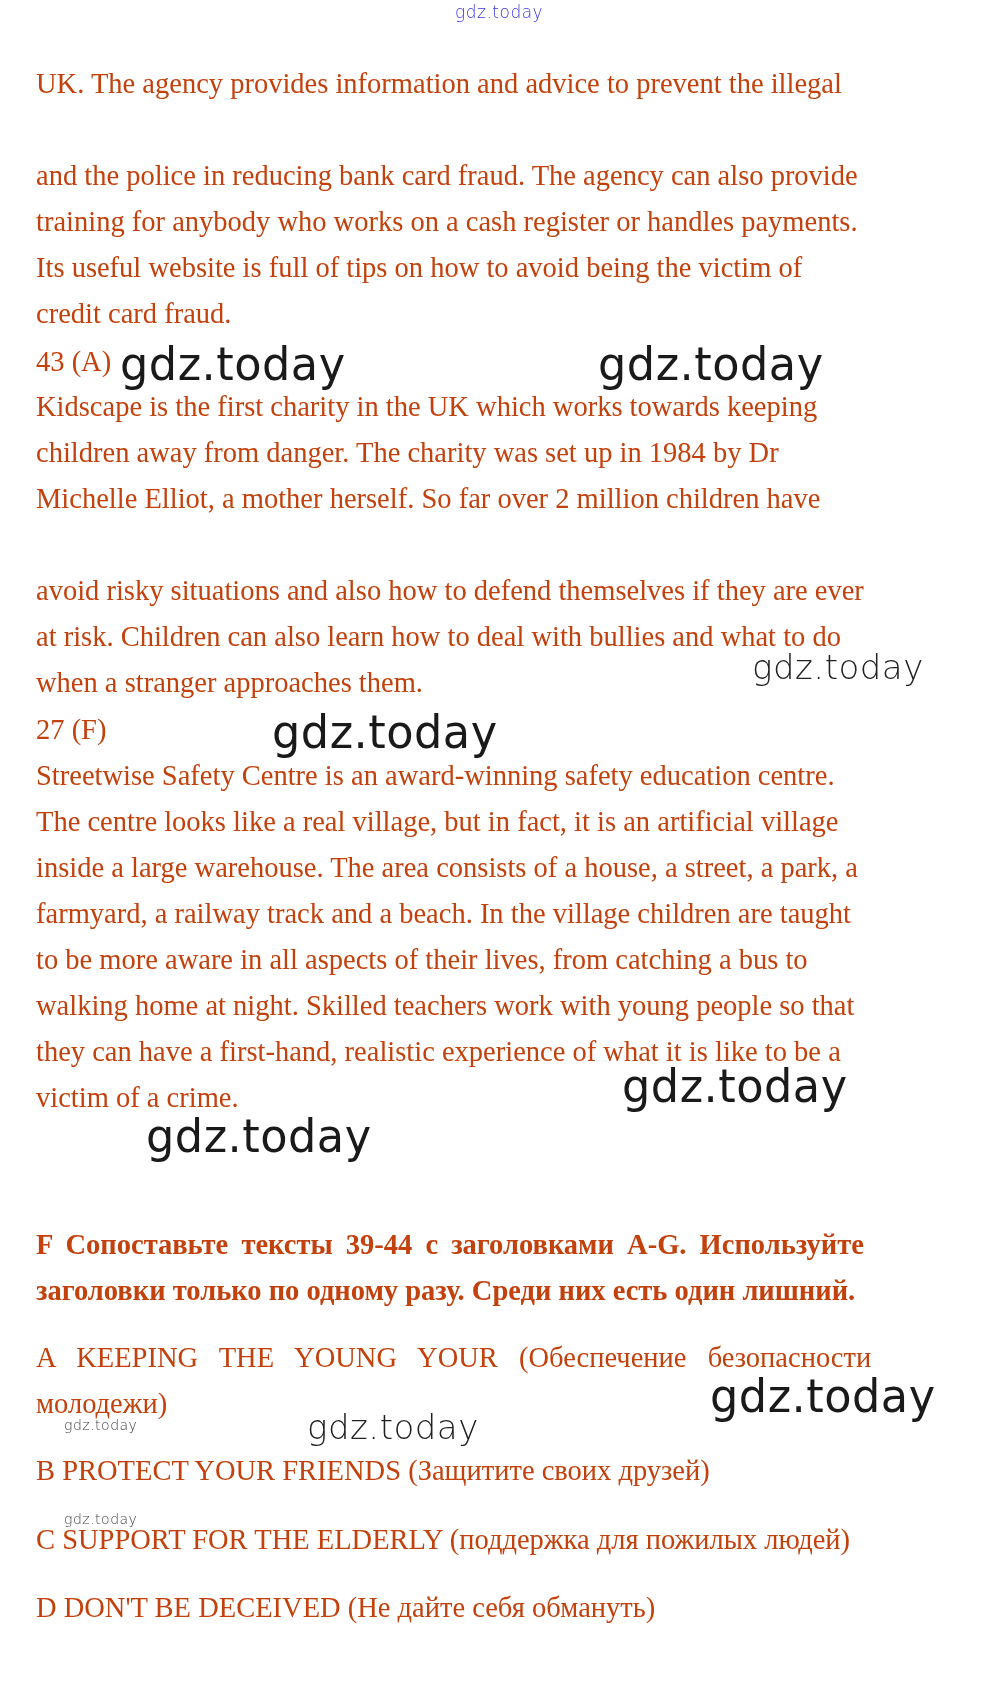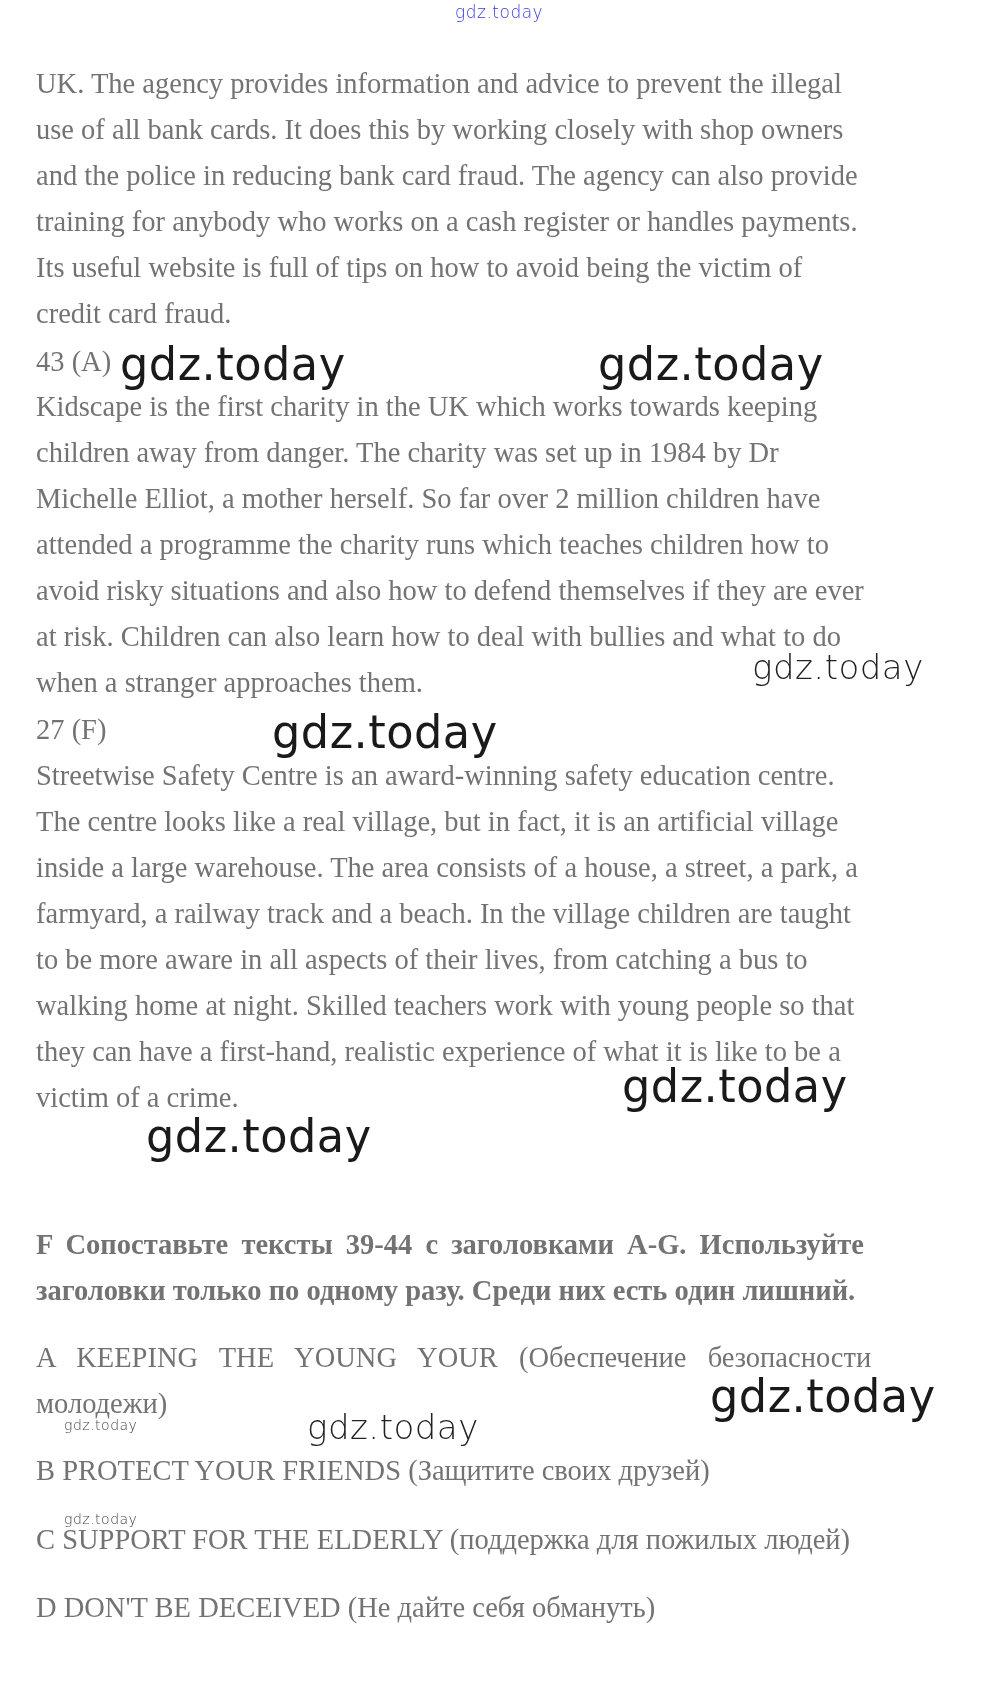--- a/index.html
+++ b/index.html
@@ -1,47 +1,45 @@
 <!DOCTYPE html>
 <html><head>
 <meta charset="utf-8">
 <style>
   html, body { margin: 0; padding: 0; background: #ffffff; }
   body { width: 1000px; height: 1695px; position: relative; overflow: hidden; }
   .page { position: absolute; left: 0; top: 0; width: 1000px; height: 1695px; }
-  .txt { position: absolute; left: 36px; font-family: "Liberation Serif", serif; font-size: 28.5px; color: #737373; white-space: nowrap; line-height: 1; }
+  .txt { position: absolute; left: 36px; font-family: "Liberation Serif", serif; font-size: 28.5px; color: #c2410c; white-space: nowrap; line-height: 1; }
   .bold { font-weight: bold; }
   .wm { position: absolute; font-family: "DejaVu Sans", sans-serif; font-weight: 200; color: #222; white-space: nowrap; line-height: 1; letter-spacing: 0.5px; }
   .wm-big { font-size: 47px; font-weight: normal; -webkit-text-stroke: 0; color: #1a1a1a; font-family: "DejaVu Sans", sans-serif; transform: scaleX(0.95); transform-origin: left top; }
   .wm-mid { font-size: 34px; }
   .wm-small { font-size: 14px; color: #444; }
   .wm-top { font-size: 17px; color: #3a3adf; }
   .spaced { word-spacing: 20px; }
 </style>
 </head>
 <body>
 
 <div class="page">
 
   <div class="wm wm-top" style="left:455px; top:4px;">gdz.today</div>
 
   <div class="txt" style="top:70px;">UK. The agency provides information and advice to prevent the illegal</div>
-  <div class="txt" style="top:116px;">use of all bank cards. It does this by working closely with shop owners</div>
   <div class="txt" style="top:162px;">and the police in reducing bank card fraud. The agency can also provide</div>
   <div class="txt" style="top:208px;">training for anybody who works on a cash register or handles payments.</div>
   <div class="txt" style="top:254px;">Its useful website is full of tips on how to avoid being the victim of</div>
   <div class="txt" style="top:300px;text-align:right;">credit card fraud.</div>
 
   <div class="txt" style="top:348px;">43 (A)</div>
   <div class="wm wm-big" style="left:120px; top:340px;">gdz.today</div>
   <div class="wm wm-big" style="left:598px; top:340px;">gdz.today</div>
   <div class="txt" style="top:393px;">Kidscape is the first charity in the UK which works towards keeping</div>
   <div class="txt" style="top:439px;">children away from danger. The charity was set up in 1984 by Dr</div>
   <div class="txt" style="top:485px;text-align:center;">Michelle Elliot, a mother herself. So far over 2 million children have</div>
-  <div class="txt" style="top:531px;">attended a programme the charity runs which teaches children how to</div>
   <div class="txt" style="top:577px;">avoid risky situations and also how to defend themselves if they are ever</div>
   <div class="txt" style="top:623px;">at risk. Children can also learn how to deal with bullies and what to do</div>
   <div class="txt" style="top:669px;">when a stranger approaches them.</div>
   <div class="wm wm-mid" style="left:752px; top:650px;">gdz.today</div>
 
   <div class="txt" style="top:716px;">27 (F)</div>
   <div class="wm wm-big" style="left:272px; top:708px;">gdz.today</div>
   <div class="txt" style="top:762px;">Streetwise Safety Centre is an award-winning safety education centre.</div>
   <div class="txt" style="top:808px;">The centre looks like a real village, but in fact, it is an artificial village</div>
   <div class="txt" style="top:900px;">farmyard, a railway track and a beach. In the village children are taught</div>

